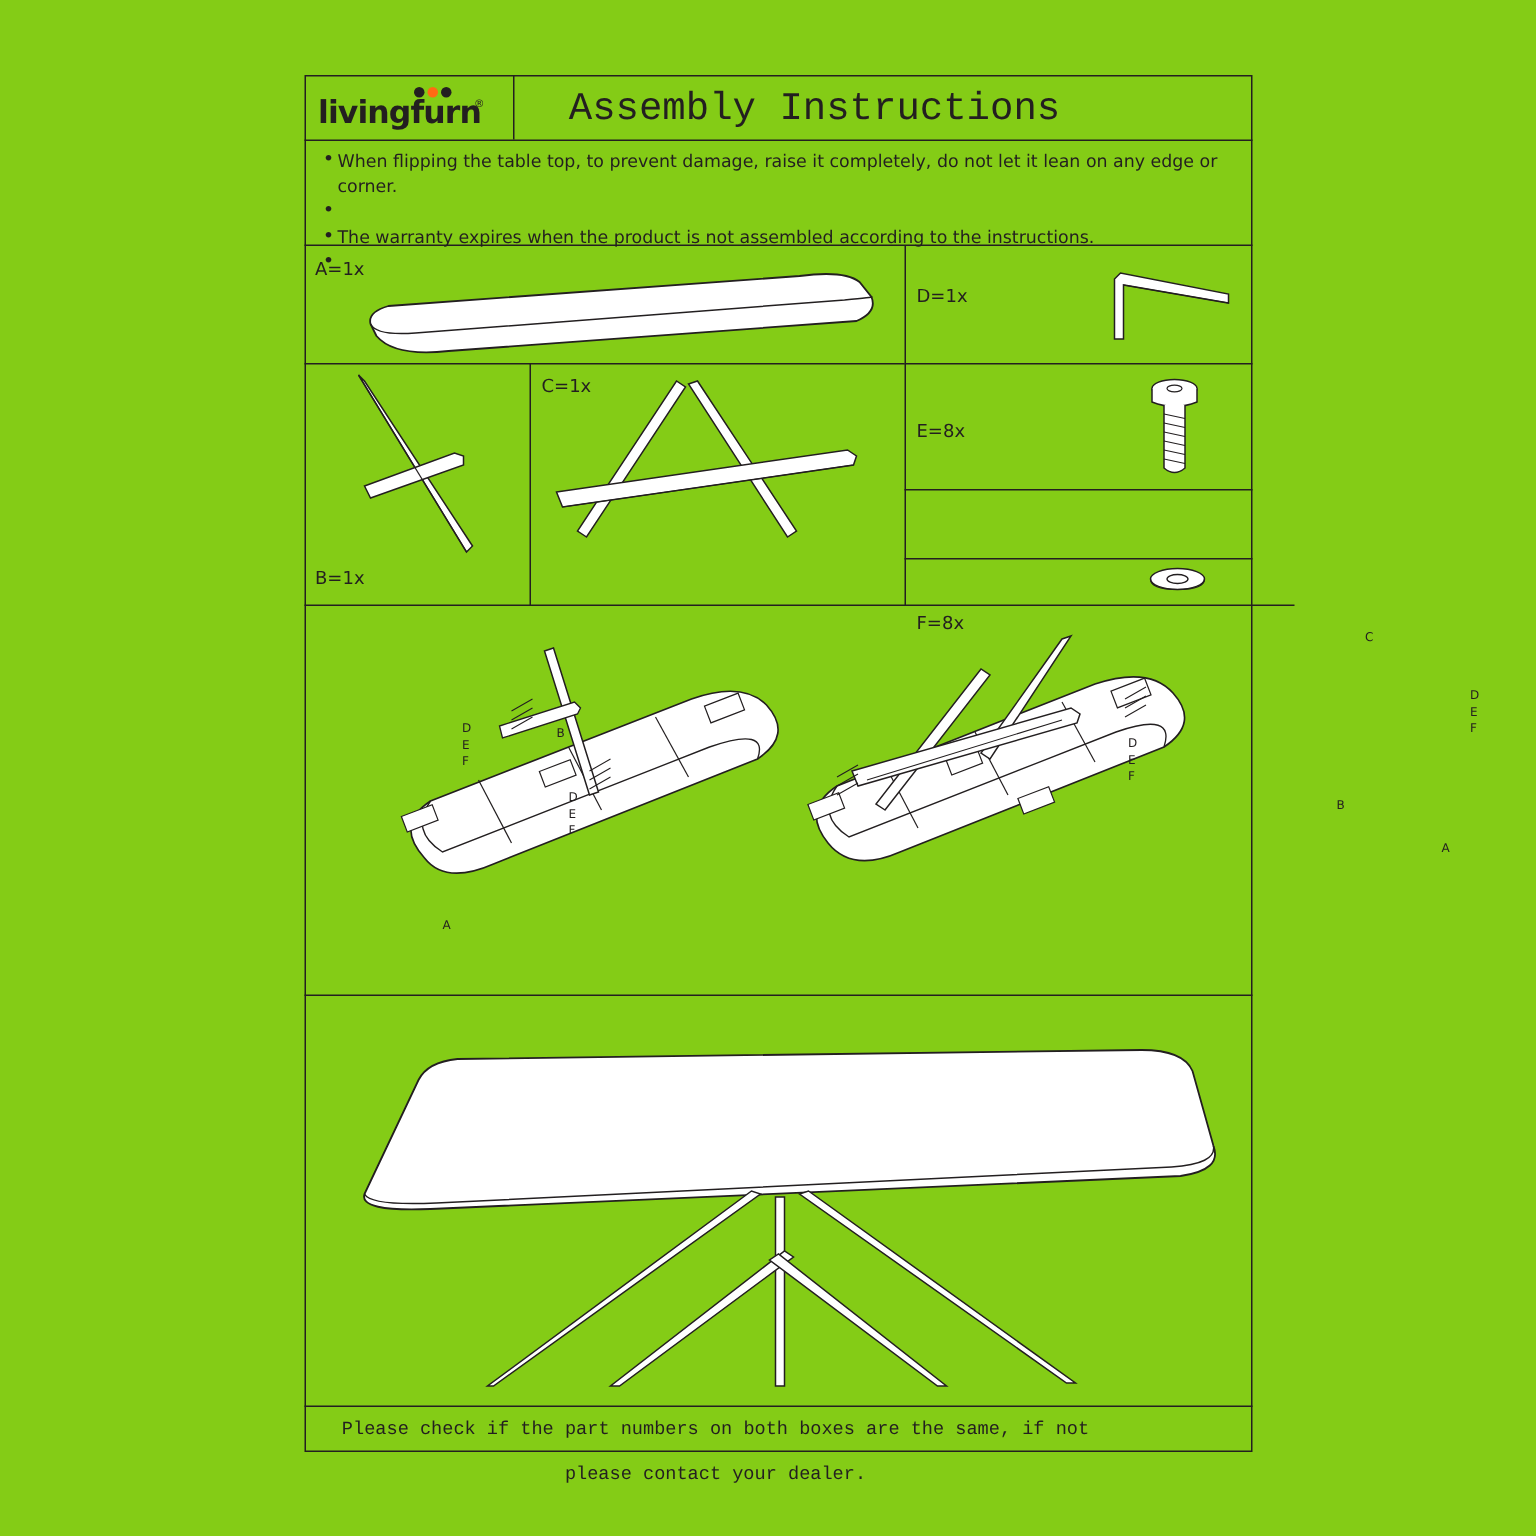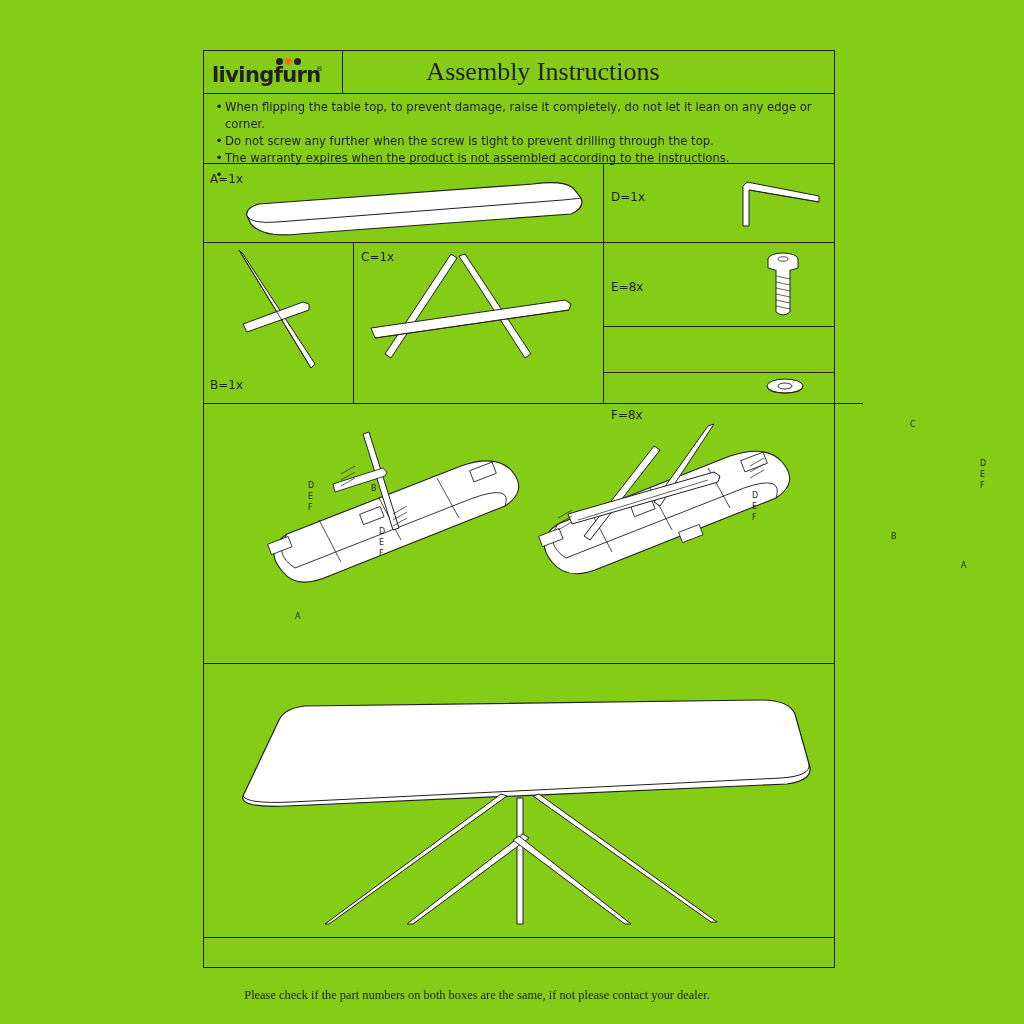--- a/index.html
+++ b/index.html
@@ -86,21 +86,21 @@
   }
   .title {
     position: absolute;
     left: 139px;
     top: 0;
     width: 402px;
     height: 44px;
     line-height: 44px;
     text-align: center;
     font-size: 26px;
-    font-family: Liberation Serif, serif;
+    font-family: Liberation Mono, monospace;
     color: #231f20;
   }
   
   .warnings {
     position: absolute;
     left: 203px;
     top: 94px;
     width: 632px;
     height: 70px;
     border-bottom: 1.4px solid #231f20;
@@ -165,27 +165,27 @@
     left: 203px;
     top: 664px;
     width: 632px;
     height: 274px;
     border-bottom: 1.4px solid #231f20;
     box-sizing: border-box;
   }
   .footer {
     position: absolute;
     left: 203px;
-    top: 980px;
+    top: 938px;
     width: 548px;
     height: 30px;
     line-height: 30px;
     text-align: center;
     font-size: 12.4px;
-    font-family: Liberation Serif, serif;
+    font-family: Liberation Mono, monospace;
     color: #231f20;
   }
   .lbl {
     position: absolute;
     font-size: 8px;
     font-family: "DejaVu Sans", sans-serif;
     color: #231f20;
   }
   svg { display: block; }
 </style>
@@ -210,21 +210,20 @@
     <div class="title">Assembly Instructions</div>
   </div>
 
   <div class="warnings">
     <div class="warn-row">
       <span class="bullet">•</span>
       <span>When flipping the table top, to prevent damage, raise it completely, do not let it lean on any edge or corner.</span>
     </div>
     <div class="warn-row">
       <span class="bullet">•</span>
-      <span>Do not screw any further when the screw is tight to prevent drilling through the top.</span>
     </div>
     <div class="warn-row">
       <span class="bullet">•</span>
       <span>The warranty expires when the product is not assembled according to the instructions.</span>
     </div>
     <div class="warn-row">
       <span class="bullet">•</span>
     </div>
   </div>
 

